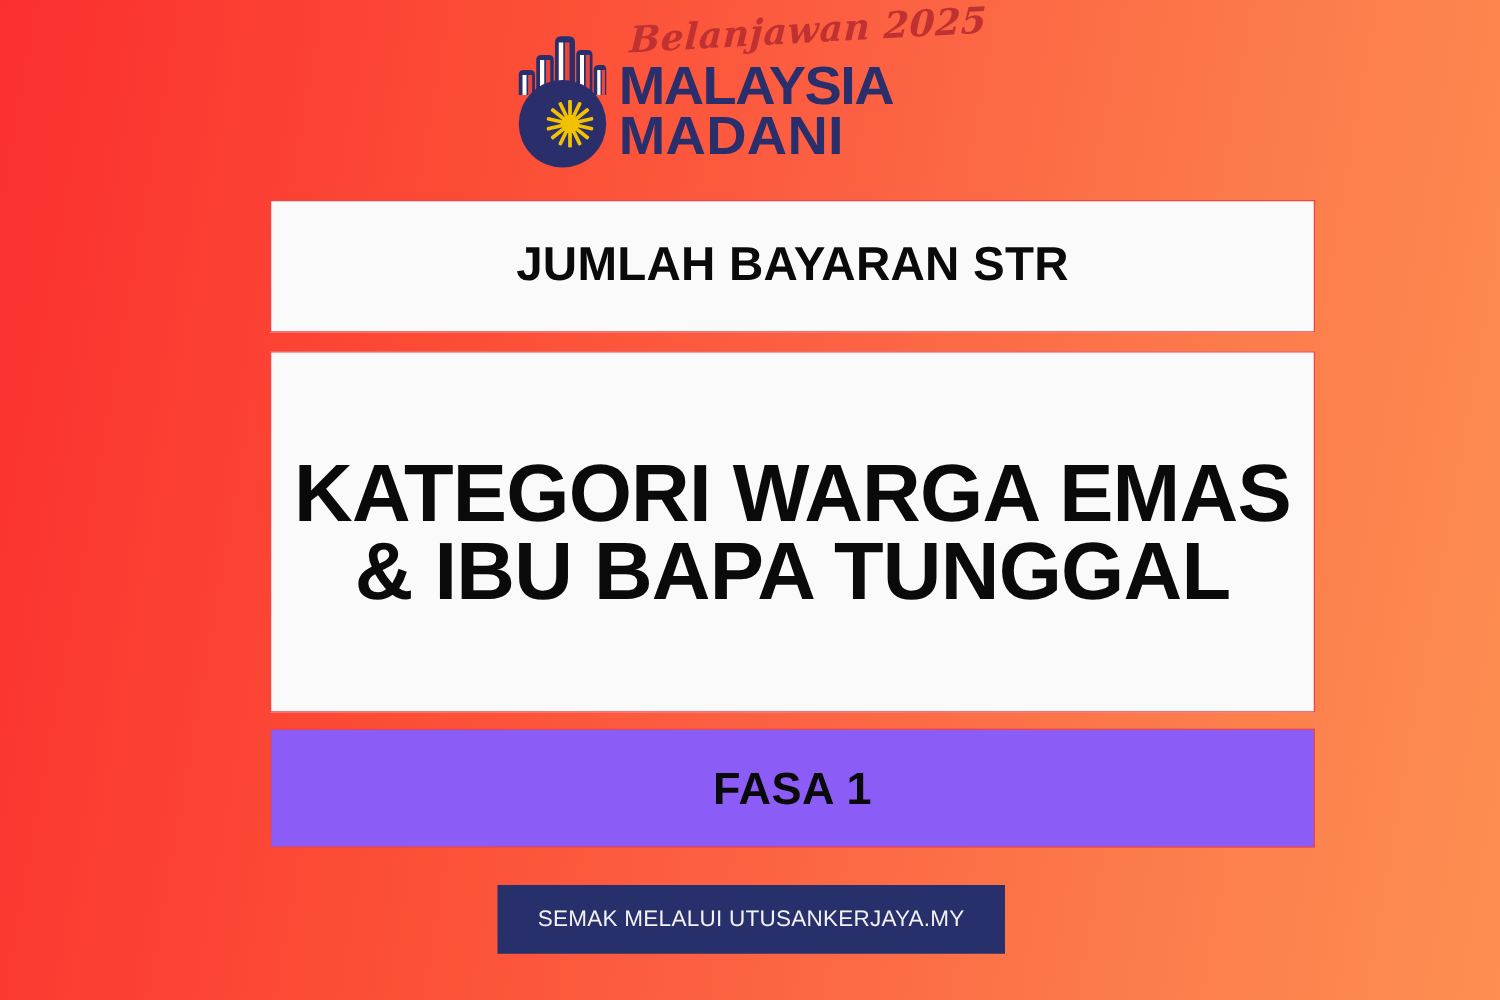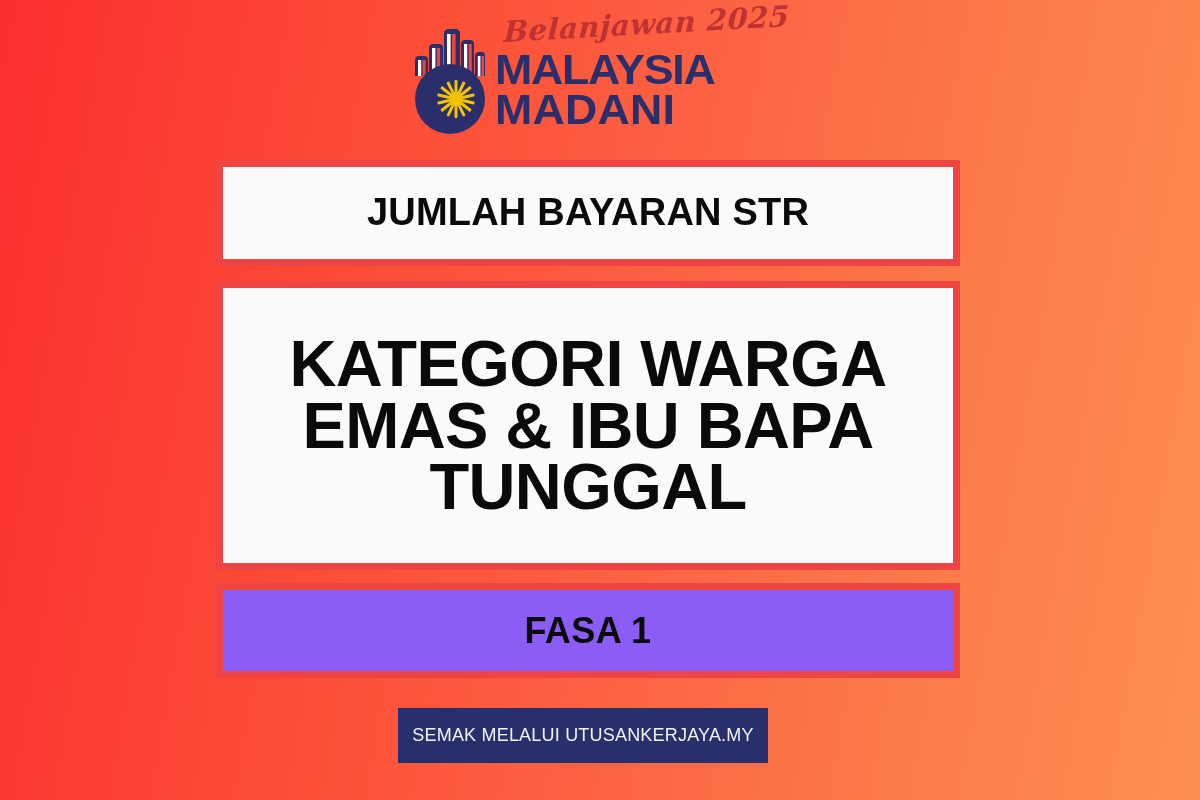--- a/index.html
+++ b/index.html
@@ -75,22 +75,22 @@
     white-space: nowrap;
     transform: scaleX(1.04);
     transform-origin: left center;
   }
   .madani-word.line2 { letter-spacing: 0.2px; }
 
   
   .panel {
     position: absolute;
     left: 216px;
-    width: 744px;
-    border: 7px solid #ef4444;
+    width: 836px;
+    border: 1px solid #ef4444;
     background: #FAFAFA;
     display: flex;
     align-items: center;
     justify-content: center;
     text-align: center;
   }
 
   .panel-top {
     top: 160px;
     height: 106px;
@@ -129,21 +129,21 @@
     font-size: 36px;
     color: #0A0A0A;
     letter-spacing: 0.4px;
   }
 
   
   .cta-banner {
     position: absolute;
     left: 398px;
     top: 708px;
-    width: 370px;
+    width: 406px;
     height: 55px;
     background: #28306B;
     display: flex;
     align-items: center;
     justify-content: center;
   }
 
   .cta-text {
     color: #F2F2F5;
     font-size: 18px;

